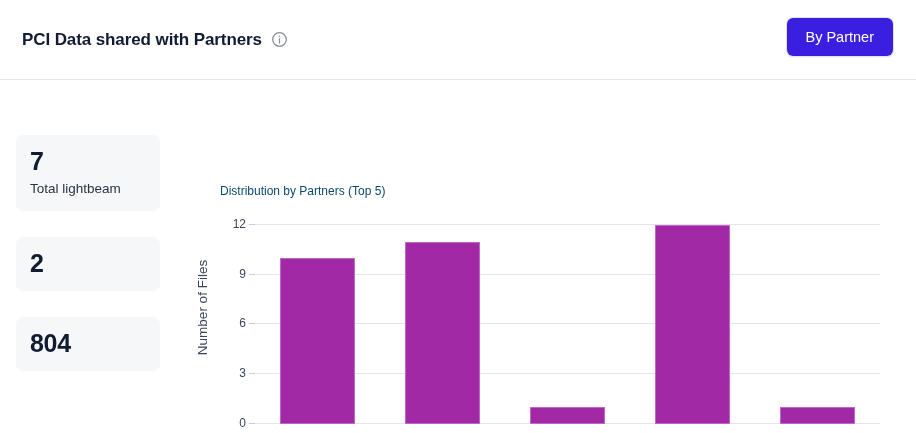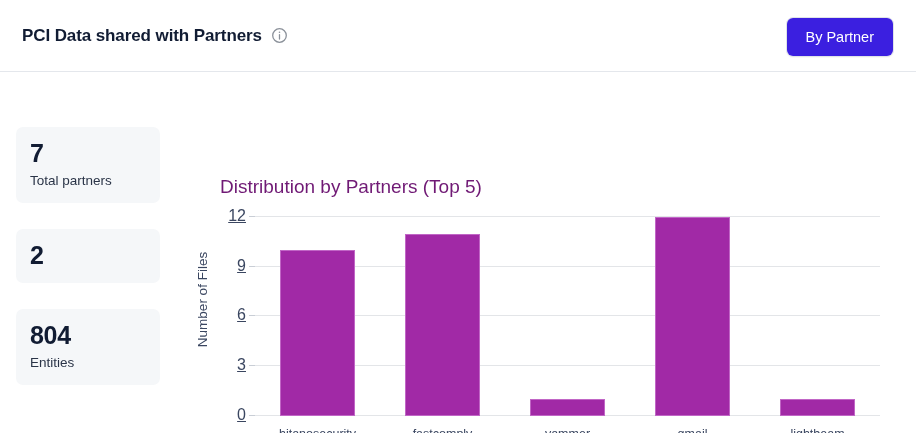--- a/index.html
+++ b/index.html
@@ -11,21 +11,21 @@
     height: 433px;
     background: #ffffff;
     font-family: "Liberation Sans", sans-serif;
     color: #1b2230;
     overflow: hidden;
   }
 
   
   .header {
     position: relative;
-    height: 72px;
+    height: 80px;
     box-sizing: border-box;
     border-bottom: 1px solid #e4e7ec;
     display: flex;
     align-items: center;
     padding: 0 22px;
   }
   .header-title-wrap {
     display: flex;
     align-items: center;
     gap: 9px;
@@ -120,22 +120,22 @@
     position: absolute;
     left: 190px;
     top: 0;
     right: 0;
     bottom: 0;
   }
   .chart-title {
     position: absolute;
     left: 30px;
     top: 104px;
-    font-size: 19px;
-    color: #701a75;
+    font-size: 12px;
+    color: #0c4a6e;
     white-space: nowrap;
   }
   .y-axis-title {
     position: absolute;
     left: -88px;
     top: 220px;
     width: 200px;
     text-align: center;
     transform: rotate(-90deg);
     font-size: 13.5px;
@@ -153,25 +153,24 @@
   .gridline {
     position: absolute;
     left: 0;
     right: 0;
     height: 1px;
     background: #e3e5e8;
   }
   .tick-label {
     position: absolute;
     right: calc(100% + 9px);
-    font-size: 16px;
+    font-size: 12px;
     color: #3a4660;
     transform: translateY(-50%);
     white-space: nowrap;
-    text-decoration: underline;
   }
   .tick-dash {
     position: absolute;
     right: 100%;
     width: 6px;
     height: 1px;
     background: #c9ced6;
   }
   .bars {
     position: absolute;
@@ -215,28 +214,27 @@
   <div class="toggle-group">
     <button class="toggle-btn active">By Partner</button>
   </div>
 </div>
 
 <div class="body-area">
 
   <div class="stats">
     <div class="stat-card">
       <div class="stat-value">7</div>
-      <div class="stat-label">Total partners</div>
+      <div class="stat-label">Total lightbeam</div>
     </div>
     <div class="stat-card">
       <div class="stat-value">2</div>
     </div>
     <div class="stat-card">
       <div class="stat-value">804</div>
-      <div class="stat-label">Entities</div>
     </div>
   </div>
 
   <div class="chart-wrap">
     <div class="chart-title">Distribution by Partners (Top 5)</div>
     <div class="y-axis-title">Number of Files</div>
     <div class="plot">
       <div id="grid-layer">
           <div class="gridline" style="bottom: 0%;">
             <div class="tick-dash"></div>

